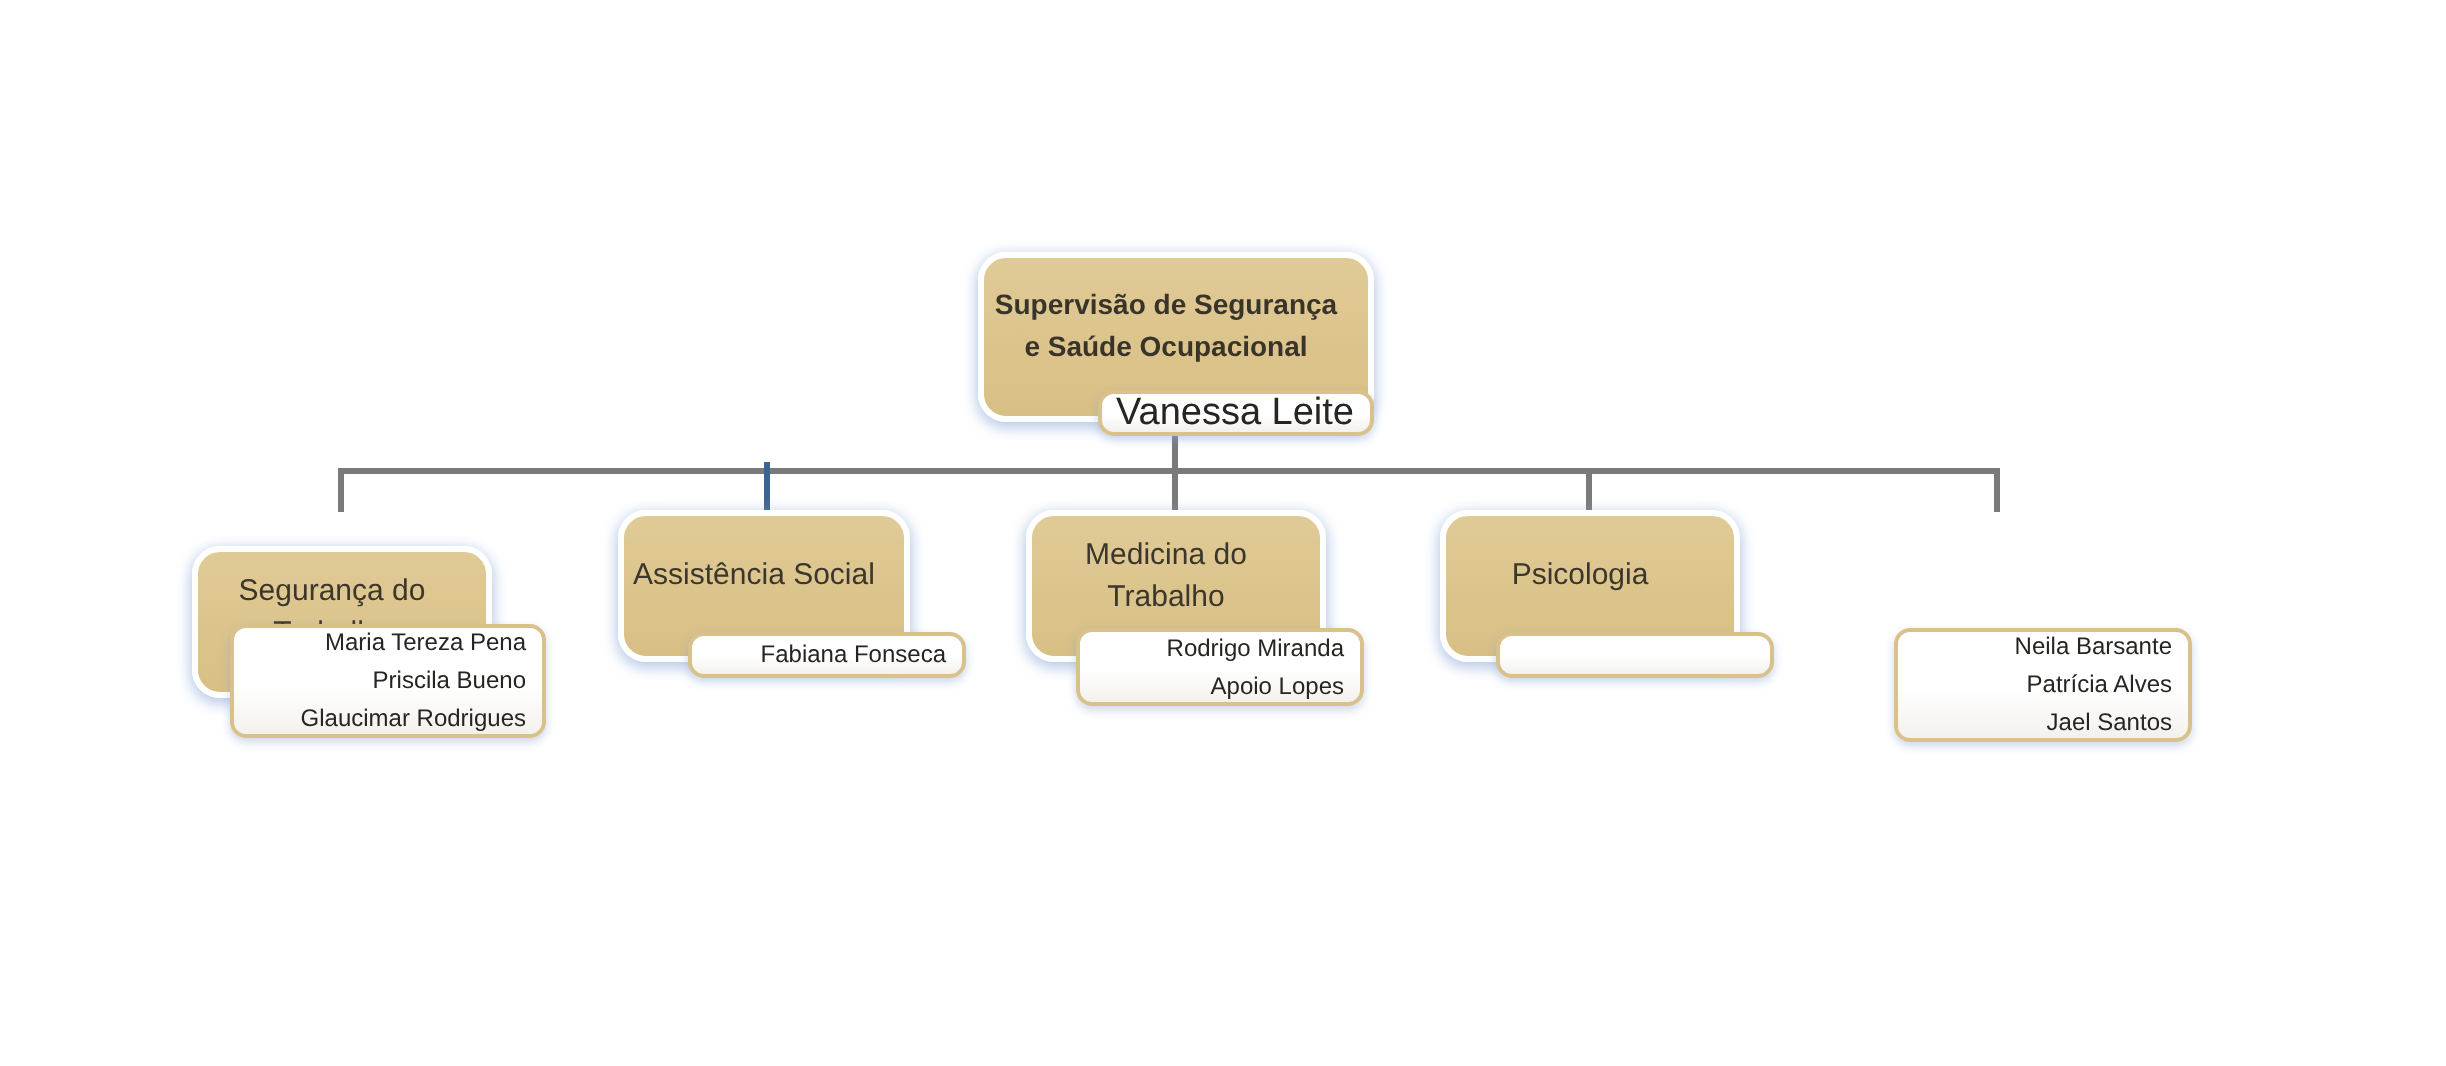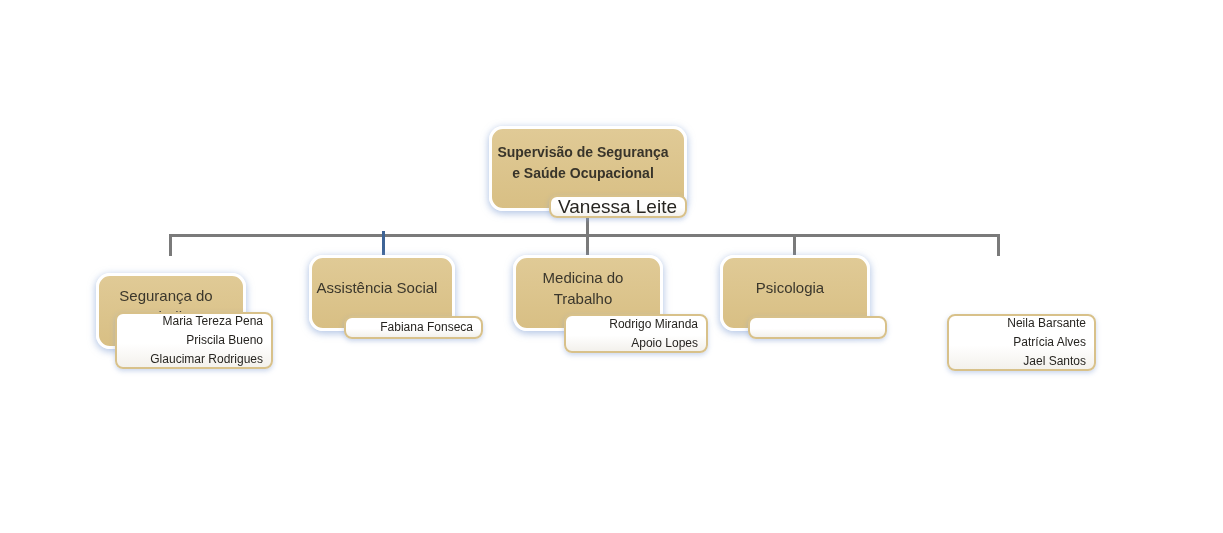--- a/index.html
+++ b/index.html
@@ -39,21 +39,21 @@
   
   .box.root {left:489px;top:126px;width:198px;height:85px;}
   .names.rootnames{left:549px;top:195px;width:138px;height:23px;}
   .box.b1{left:96px; top:255px;width:150px;height:76px;margin-top:18px;}
   .box.b2{left:309px;top:255px;width:146px;height:76px;}
   .box.b3{left:513px;top:255px;width:150px;height:76px;}
   .box.b4{left:720px;top:255px;width:150px;height:76px;}
   .box.b5{left:925px;top:255px;width:150px;height:76px;}
   .names.n1{left:115px;top:312px;width:158px;height:57px;}
   .names.n2{left:344px;top:316px;width:139px;height:23px;}
-  .names.n3{left:564px;top:314px;width:144px;height:39px;}
+  .names.n3{left:538px;top:314px;width:144px;height:39px;}
   .names.n4{left:748px;top:316px;width:139px;height:23px;}
   .names.n5{left:947px;top:314px;width:149px;height:57px;}
   
   .conn.c-root   {left:586px;top:211px;width:3px;height:46px;}
   .conn.c-h      {left:169px;top:234px;width:831px;height:3px;}
   .conn.c-d1     {left:169px;top:234px;width:3px;height:22px;}
   .conn.c-d2     {left:382px;top:231px;width:3px;height:25px;}
   .conn.c-d4     {left:793px;top:234px;width:3px;height:22px;}
   .conn.c-d5     {left:997px;top:234px;width:3px;height:22px;}
 </style>

